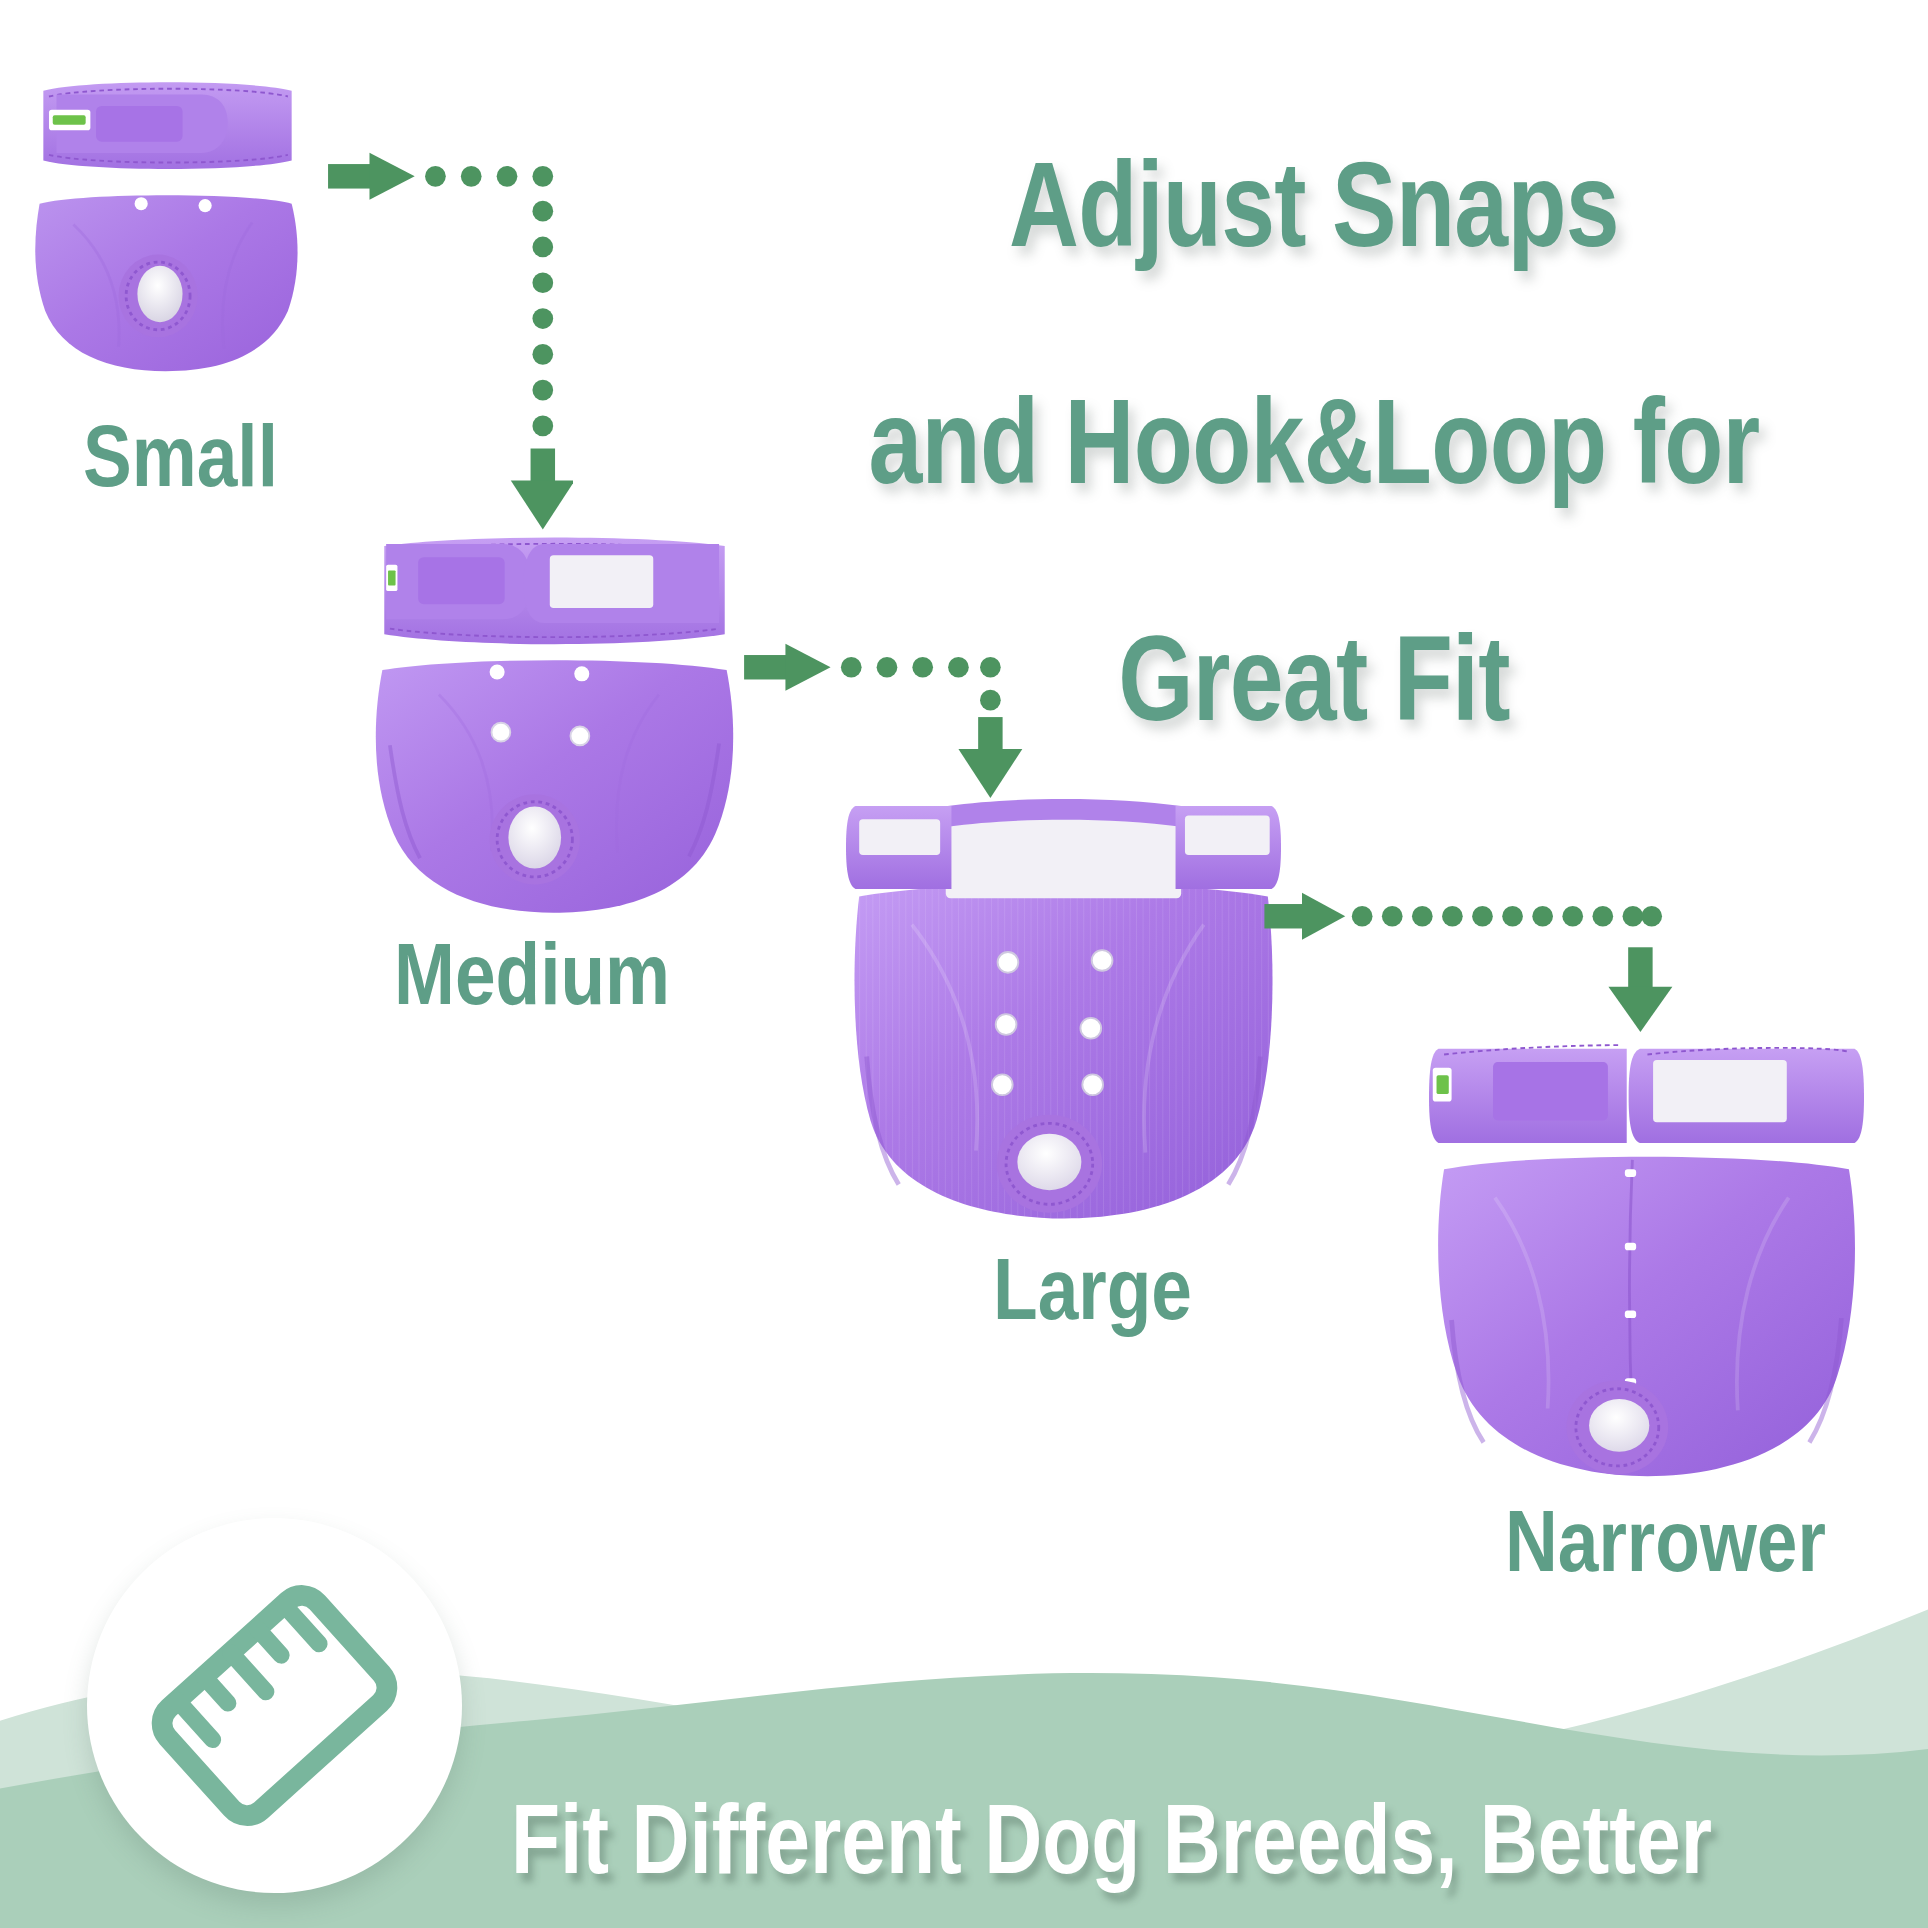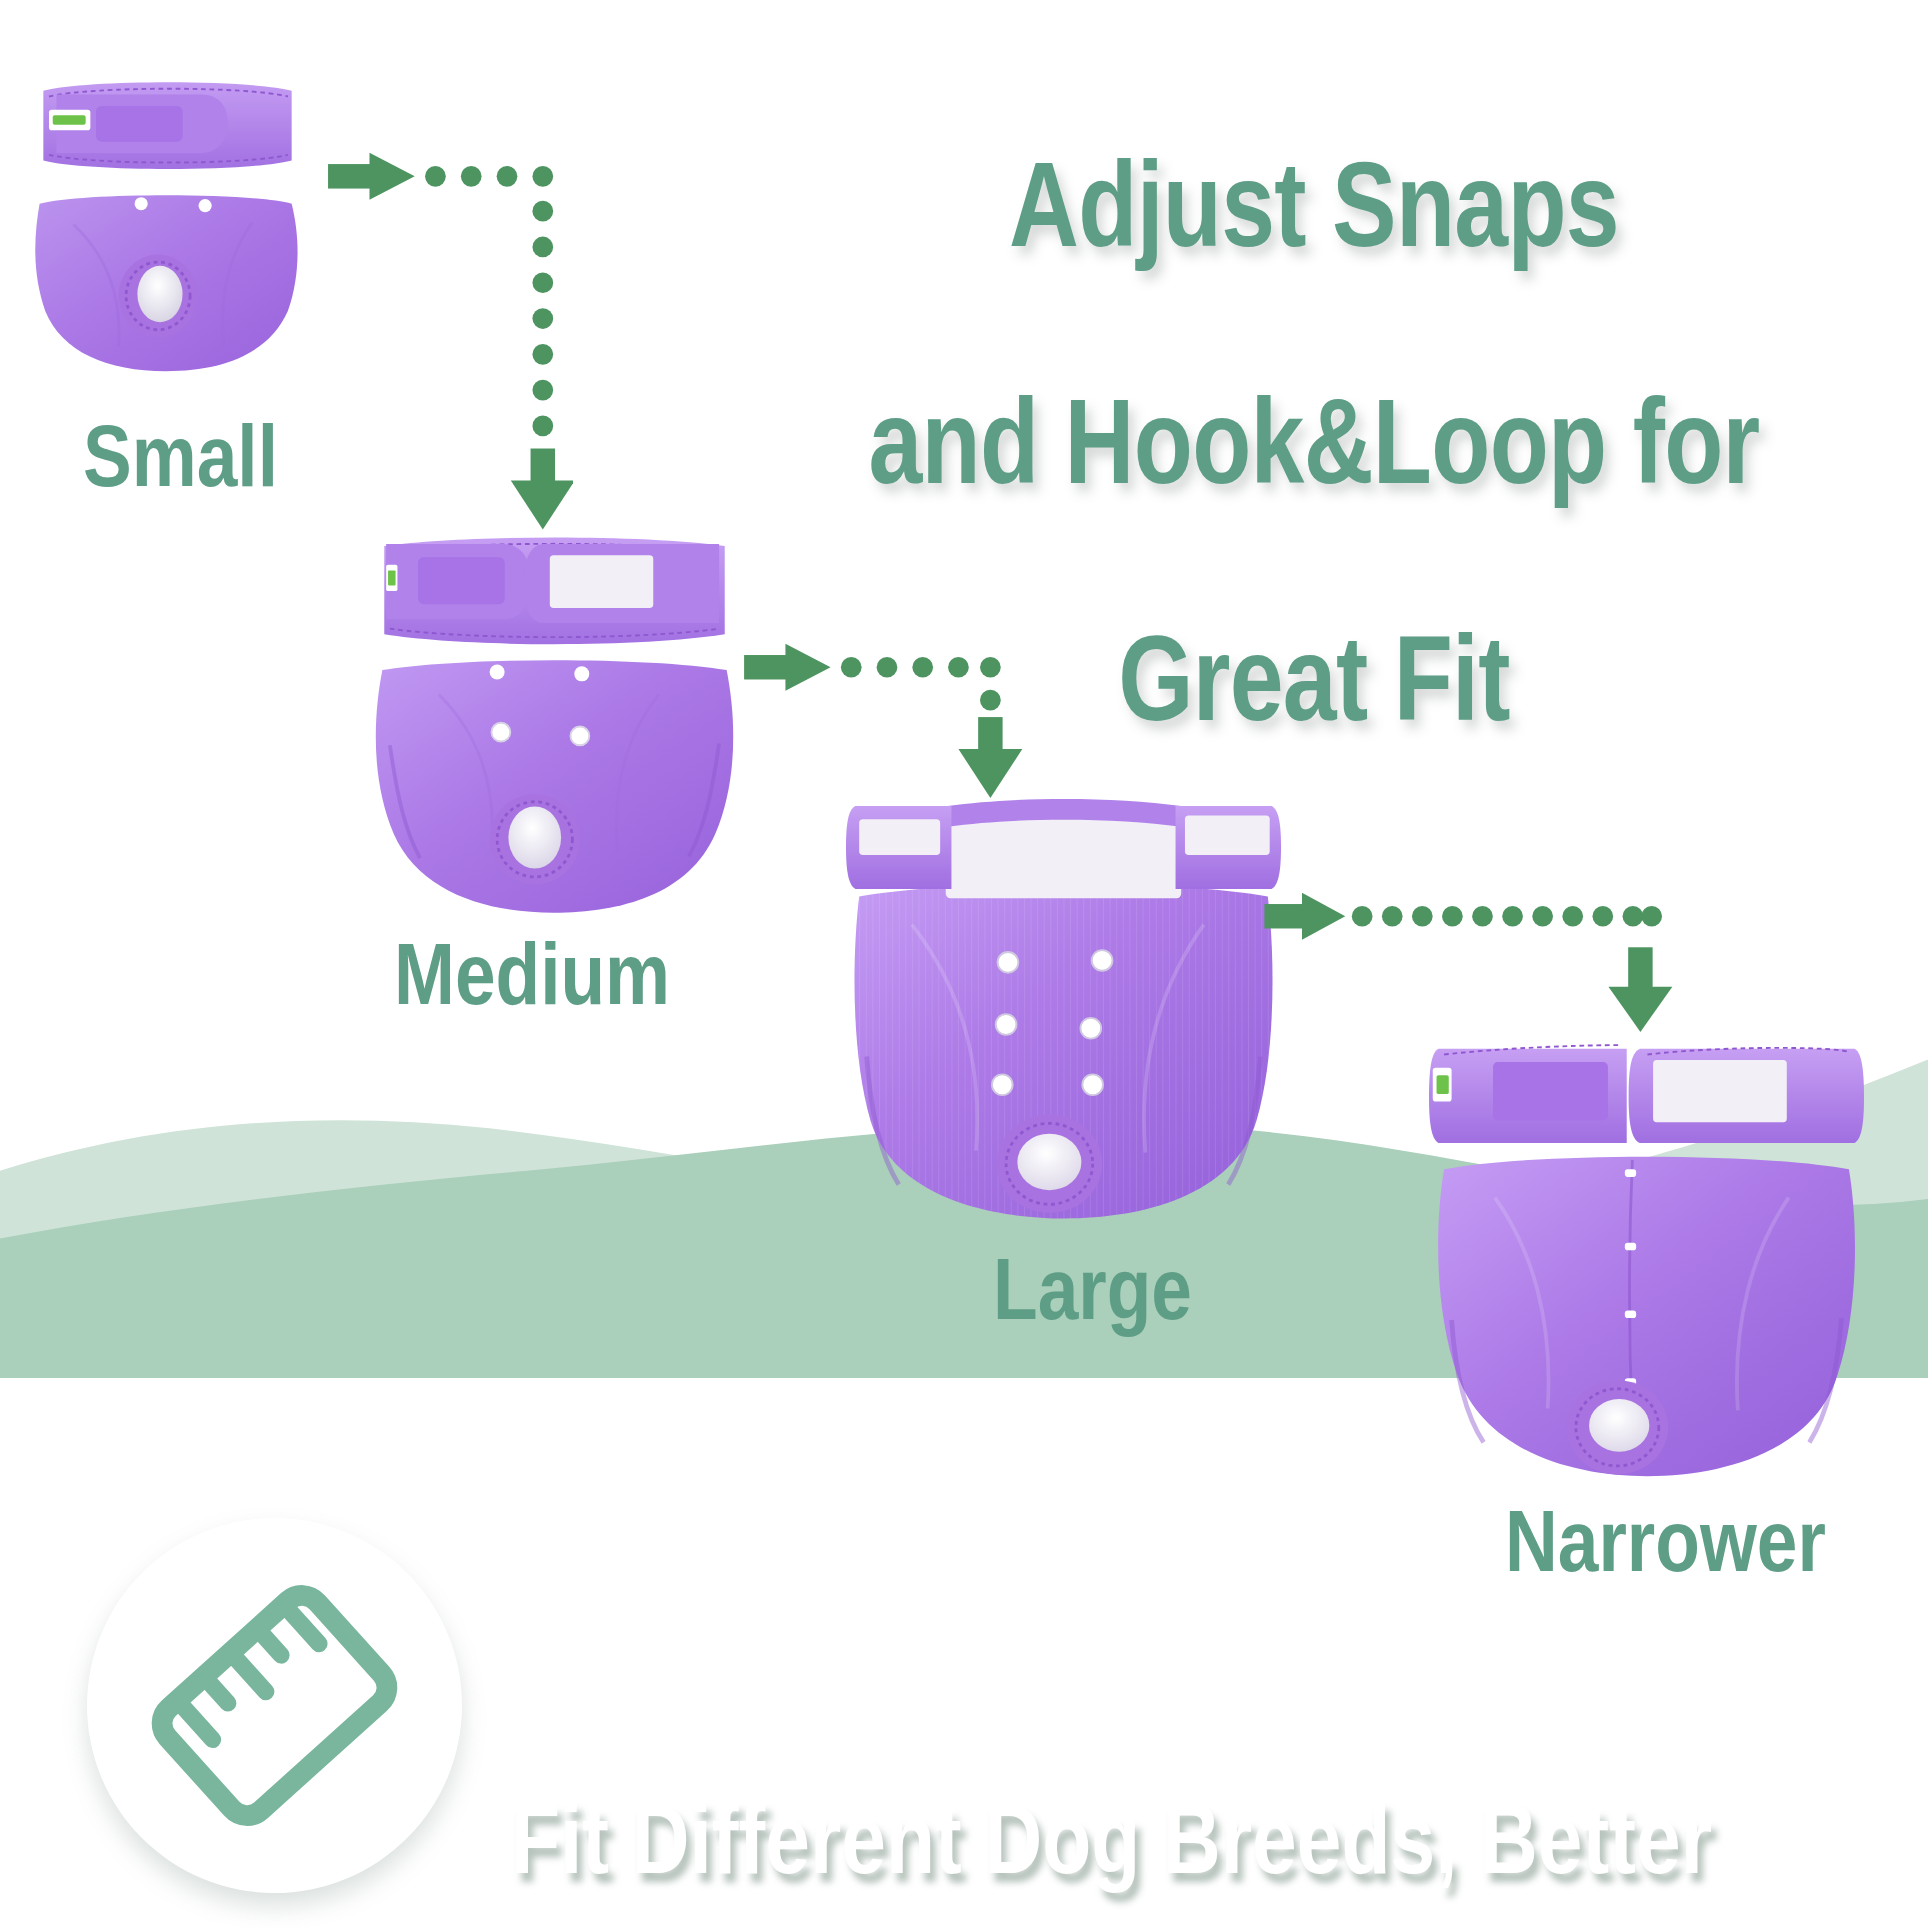--- a/index.html
+++ b/index.html
@@ -2,21 +2,21 @@
 <html style="font-size:15px"><head>
 <meta charset="utf-8">
 <style>
   * { margin:0; padding:0; box-sizing:border-box; }
   html, body {
     width:1928px; height:1928px;
     background:#ffffff;
     font-family:"Liberation Sans", sans-serif;
     overflow:hidden;
   }
-  #root { position:relative; width:1928px; height:1378px; background:#fff; }
+  #root { position:relative; width:1928px; height:1928px; background:#fff; }
 
   
   .waves { position:absolute; left:0; bottom:0; width:1928px; height:490px; }
 
   
   .headline {
     position:absolute; left:716px; top:26px; width:1196px;
     text-align:center;
     font-family:"Liberation Sans Narrow","Liberation Sans",sans-serif;
     font-weight:700;

